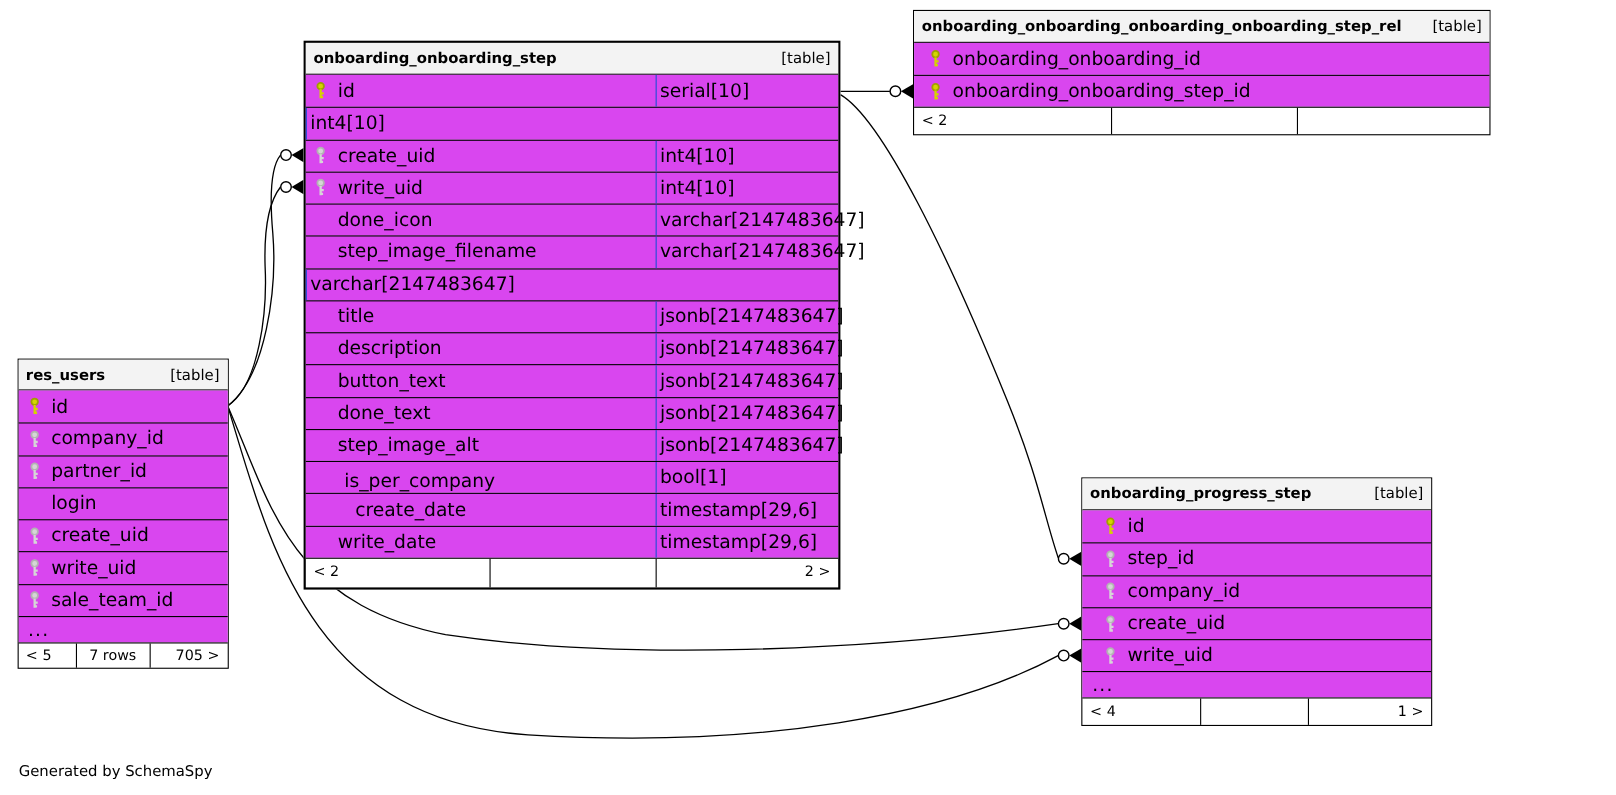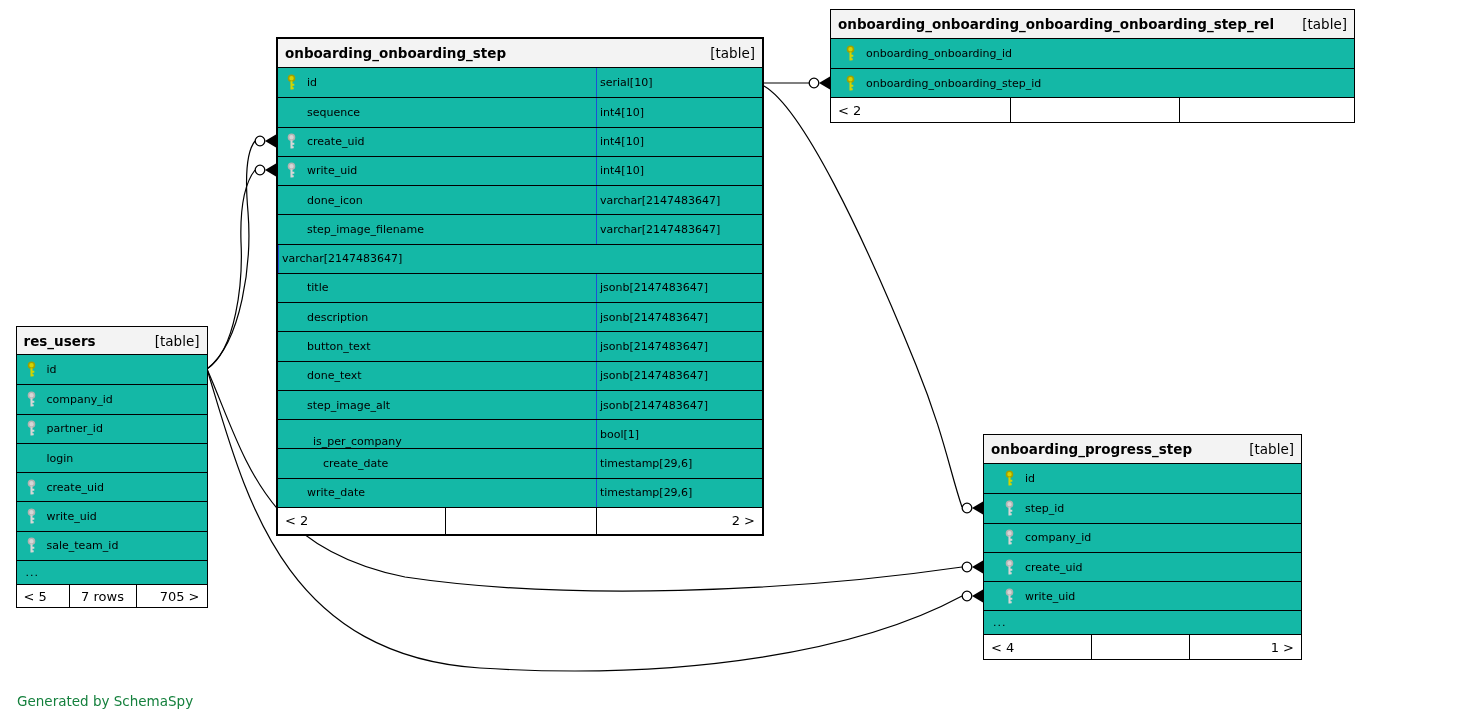--- a/index.html
+++ b/index.html
@@ -17,34 +17,34 @@
   }
   .tbl-header {
     background: #f3f3f3; border-bottom: 1px solid #000;
     display: flex; justify-content: space-between; align-items: center;
     padding: 0 7px; font-size: 13.5px; white-space: nowrap;
   }
   .tbl-name { font-weight: bold; }
   .tbl-badge { font-weight: normal; margin-left: 14px; }
   .tbl-row {
     display: flex; align-items: stretch; border-top: 1px solid #000;
-    font-size: 11px; white-space: nowrap; background: #14b8a6;
+    font-size: 17px; white-space: nowrap; background: #d946ef;
   }
   .tbl-header + .tbl-row { border-top: none; }
   .cell-name { display: flex; align-items: center; }
   .key-slot { width: 13px; margin-right: 8px; display: inline-flex; align-items: center; flex: 0 0 13px; }
   .cell-type { flex: 1; border-left: 1px solid #1d4ed8; display: flex; align-items: center; padding-left: 3px; }
   .tbl-ellipsis { align-items: center; padding-left: 9px; letter-spacing: 1px; }
   .tbl-footer { display: flex; border-top: 1px solid #000; font-size: 13px; align-items: stretch; }
   .fcell { display: flex; align-items: center; padding: 0 7px; }
   .fcell + .fcell { border-left: 1px solid #000; }
   .fcell.align-c { justify-content: center; }
   .fcell.align-r { justify-content: flex-end; }
 
-  #generator-note { position: absolute; left: 17px; top: 693px; font-size: 13.5px; color: #15803d; z-index: 1; }
+  #generator-note { position: absolute; left: 17px; top: 693px; font-size: 13.5px; color: #000000; z-index: 1; }
 </style>
 </head>
 <body>
 
 <div id="diagram-canvas">
 
   <svg id="relationship-layer" width="1469" height="723" viewBox="0 0 1469 723" fill="none" stroke="#000" stroke-width="1.2">
 
     <path d="M 207 369 C 242 342, 252 262, 248 212 C 245 178, 246 152, 255 141"></path>
 
@@ -182,24 +182,20 @@
               <svg width="11" height="17" viewBox="0 0 11 17">
                 <circle cx="5.5" cy="4.3" r="3" fill="#d4d400" stroke="#a0a000" stroke-width="1.6"></circle>
                 <path d="M5.5 7.2 L5.5 15.4 M5.5 10.8 L8.3 10.8 M5.5 14.2 L7.7 14.2" stroke="#d4d400" stroke-width="2.1" fill="none"></path>
               </svg>
             </span>
             <span>id</span>
           </div>
           <div class="cell-type">serial[10]</div>
         </div>
         <div class="tbl-row" style="height: 29.27px;">
-          <div class="cell-name" style="padding-left: 8px; flex: 0 0 318px;">
-            <span class="key-slot"></span>
-            <span>sequence</span>
-          </div>
           <div class="cell-type">int4[10]</div>
         </div>
         <div class="tbl-row" style="height: 29.27px;">
           <div class="cell-name" style="padding-left: 8px; flex: 0 0 318px;">
             <span class="key-slot">
               <svg width="11" height="17" viewBox="0 0 11 17">
                 <circle cx="5.5" cy="4.3" r="3" fill="#d6d6d6" stroke="#b3b3b3" stroke-width="1.6"></circle>
                 <path d="M5.5 7.2 L5.5 15.4 M5.5 10.8 L8.3 10.8 M5.5 14.2 L7.7 14.2" stroke="#d6d6d6" stroke-width="2.1" fill="none"></path>
               </svg>
             </span>

